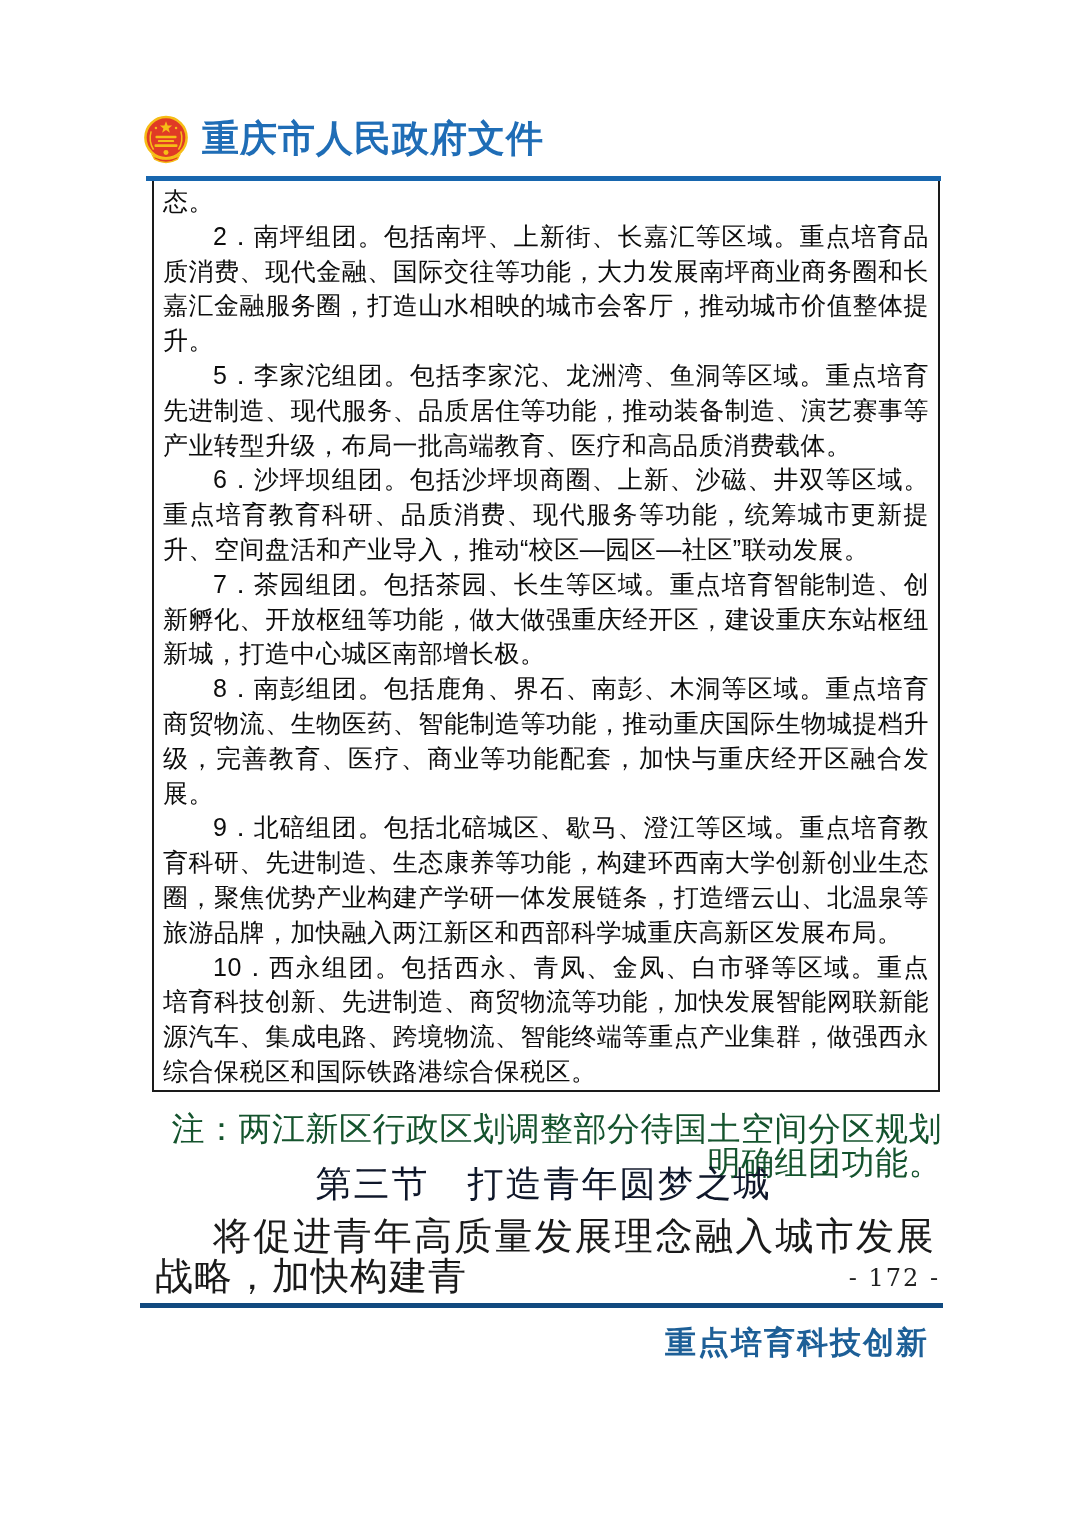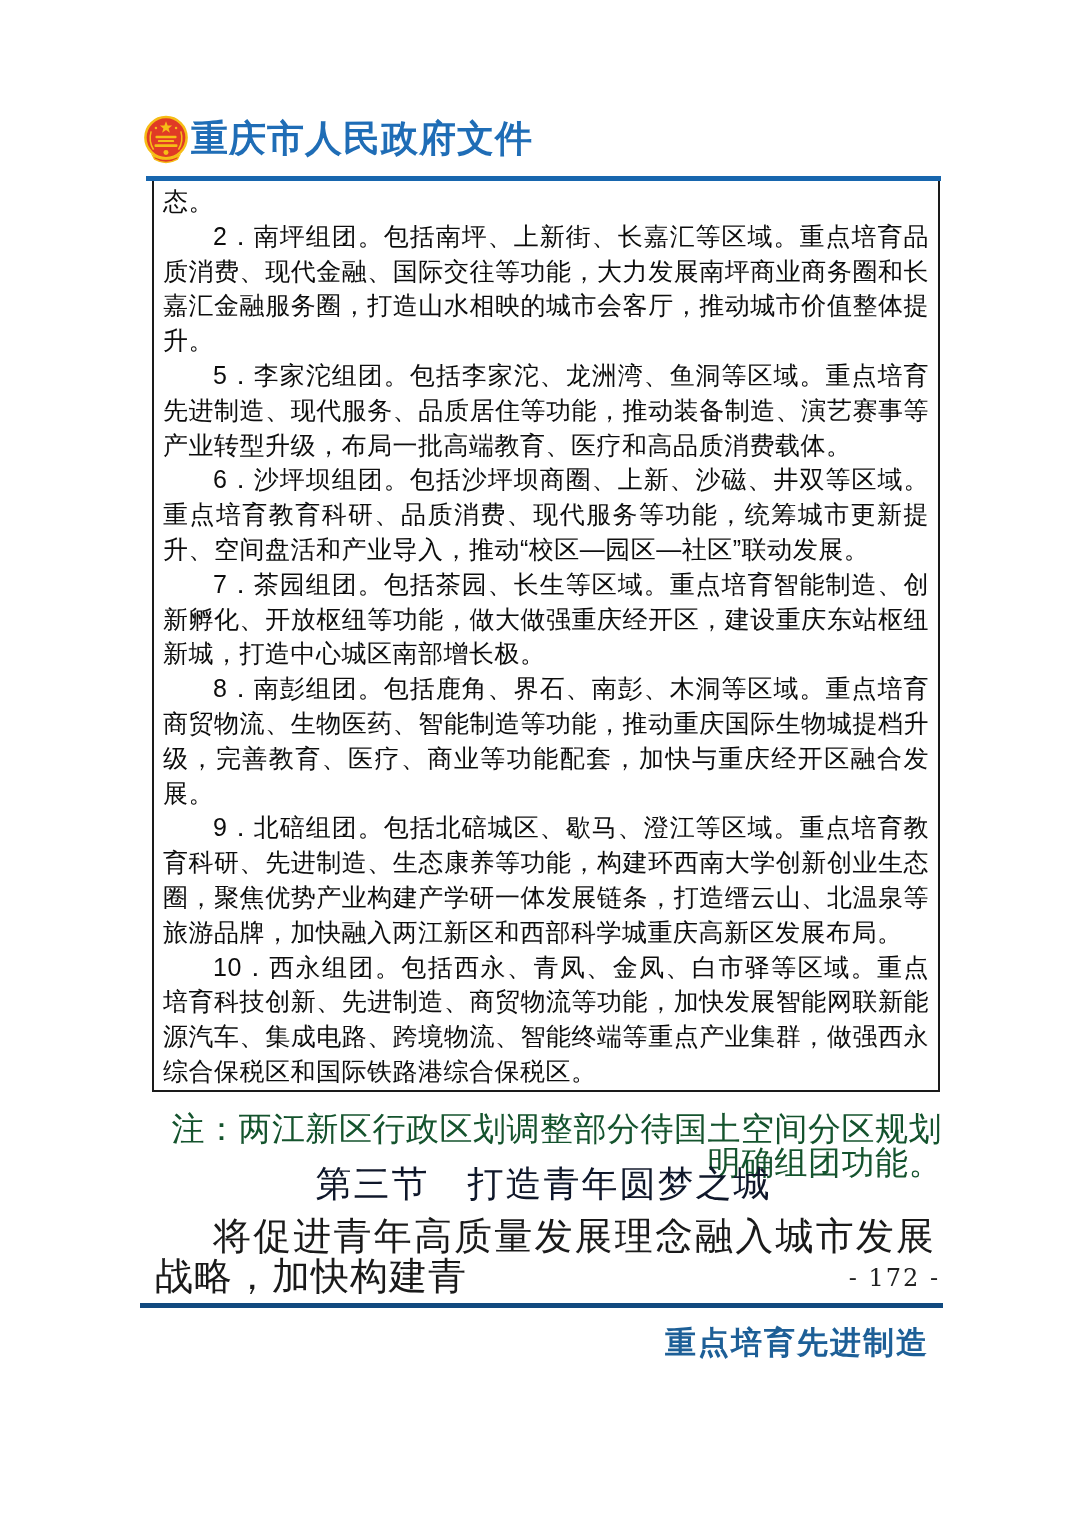--- a/index.html
+++ b/index.html
@@ -12,21 +12,21 @@
     font-family: "Liberation Sans", sans-serif;
     color: #111;
     overflow: hidden;
   }
   .header {
     position: absolute;
     left: 143px;
     top: 114px;
     display: flex;
     align-items: center;
-    gap: 2px;
+    gap: 13px;
   }
   .header-title {
     font-family: "Liberation Serif", serif;
     font-weight: 700;
     font-size: 37px;
     letter-spacing: 1px;
     color: #1f6db6;
     white-space: nowrap;
   }
   .header-rule {
@@ -162,15 +162,15 @@
   <div class="note">注：两江新区行政区划调整部分待国土空间分区规划明确组团功能。</div>
 
   <div class="section-title">第三节　打造青年圆梦之城</div>
 
   <div class="section-body">将促进青年高质量发展理念融入城市发展战略，加快构建青</div>
 
   <div class="page-number">- 172 -</div>
 
   <div class="footer-rule"></div>
 
-  <div class="footer-text">重点培育先进制造</div>
+  <div class="footer-text">重点培育科技创新</div>
 
 </div>
 
 </body></html>

